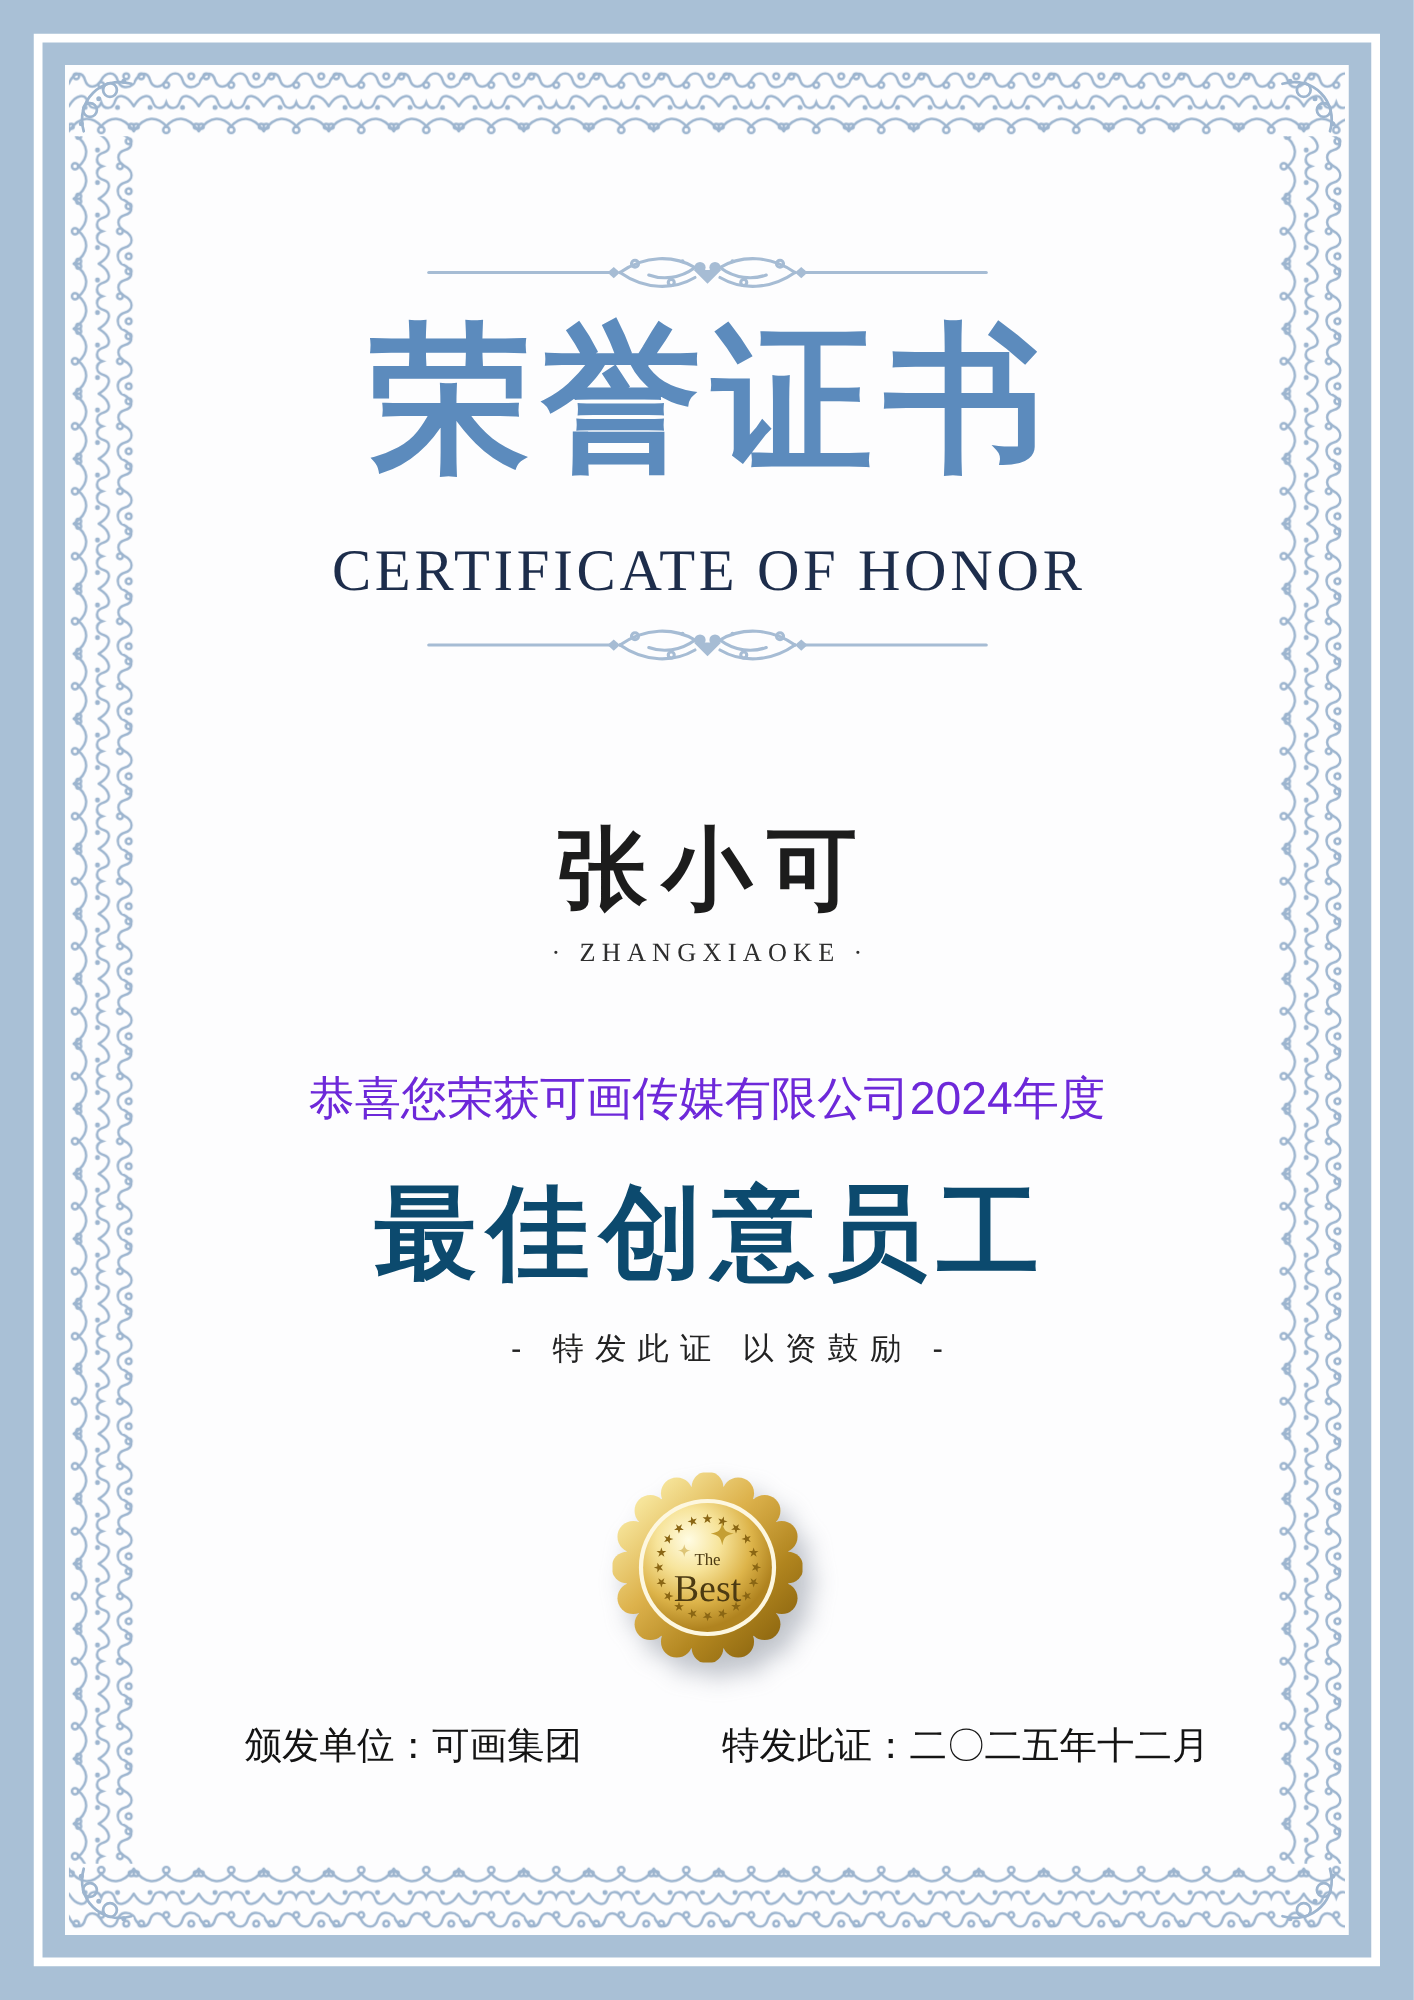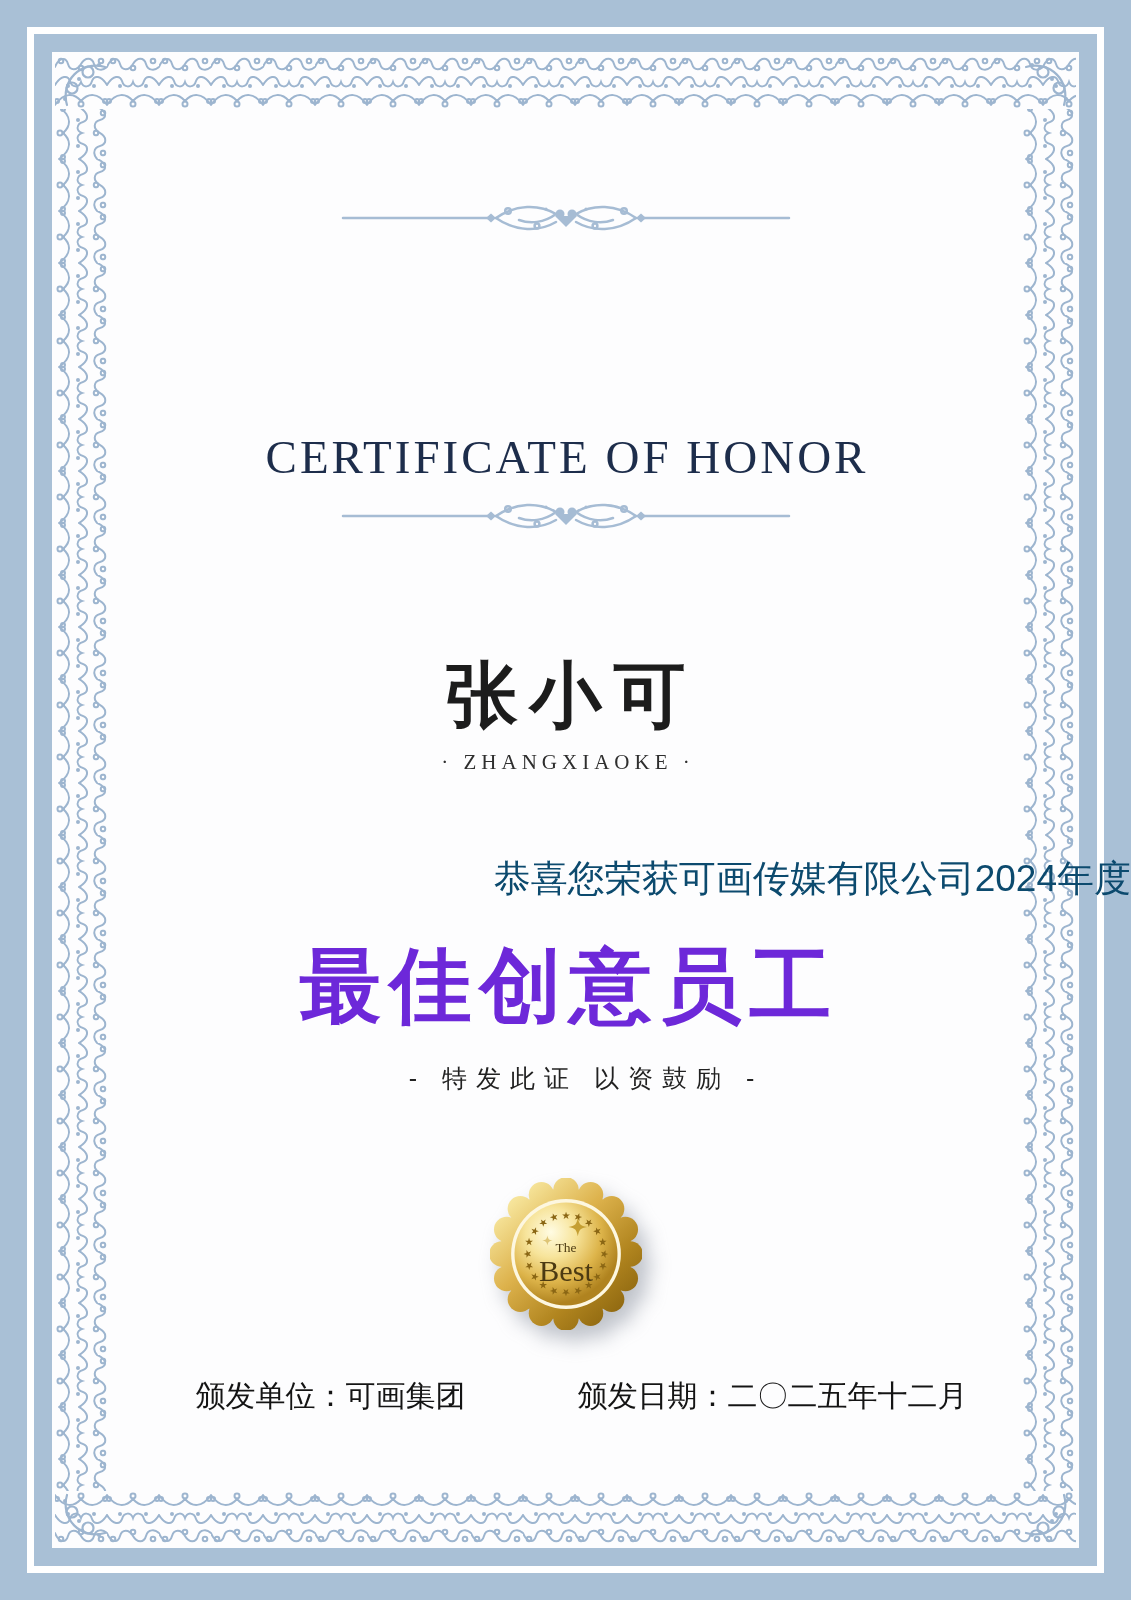--- a/index.html
+++ b/index.html
@@ -57,31 +57,30 @@
   .recipient-latin {
     top: 750px;
     font-family: "Liberation Serif", serif;
     font-size: 21px;
     letter-spacing: 5px; padding-left: 5px;
     color: #2e2e2e;
   }
   .body-line {
     top: 854px;
     font-size: 37px;
-    color: #0c4a6e;
-    text-align: right;
+    color: #6d28d9;
   }
   .award-title {
     top: 936px;
-    font-family: Liberation Serif, serif;
+    font-family: Liberation Sans, sans-serif;
     font-weight: 700;
     font-size: 82px;
     line-height: 1.25;
     letter-spacing: 8px; padding-left: 8px;
-    color: #6d28d9;
+    color: #0c4a6e;
   }
   .note-line {
     top: 1062px;
     font-size: 25px;
     font-weight: 500;
     letter-spacing: 9px; padding-left: 9px;
     color: #222222;
     margin-left: 32px;
   }
   .medal-wrap { top: 1178px; }
@@ -168,20 +167,21 @@
           <path d="M300,13.5 L305,18 L300,22.5 L295,18 Z"></path>
           <circle cx="219" cy="14" r="4.5"></circle>
           <circle cx="231" cy="14" r="4.5"></circle>
           <path d="M214,16 L225,27 L236,16 Z"></path>
           <circle cx="205" cy="9" r="1.6"></circle>
           <circle cx="245" cy="9" r="1.6"></circle>
         </g>
       </svg>
     </div>
 
+    <h1 class="abs title-cn">荣誉证书</h1>
 
     <div class="abs title-en">CERTIFICATE OF HONOR</div>
 
     <div class="divider-bottom">
       <svg class="divider" width="450" height="36" viewBox="0 0 450 36" aria-hidden="true">
         <g stroke="#a6bcd4" fill="none" stroke-width="2.5" stroke-linecap="round">
           <line x1="2" y1="18" x2="150" y2="18"></line>
           <line x1="300" y1="18" x2="448" y2="18"></line>
           <path d="M155,18 C175,4 198,4 215,14 C203,23 189,24 178,20"></path>
           <path d="M295,18 C275,4 252,4 235,14 C247,23 261,24 272,20"></path>
@@ -282,18 +282,18 @@
         <text class="medal-the" x="90" y="88" text-anchor="middle" font-size="16" fill="#4c3a12">The</text>
         <text class="medal-best" x="90" y="122" text-anchor="middle" font-size="36" fill="#4c3a12">Best</text>
       </svg>
     </div>
 
     <div class="footer-row">
       <div class="footer-item">
         <span>颁发单位：</span><span>可画集团</span>
       </div>
       <div class="footer-item">
-        <span>颁发日期：</span><span>二〇二五年十二月</span>
+        <span>特发此证：</span><span>二〇二五年十二月</span>
       </div>
     </div>
 
   </div>
 </div>
 
 </body></html>

